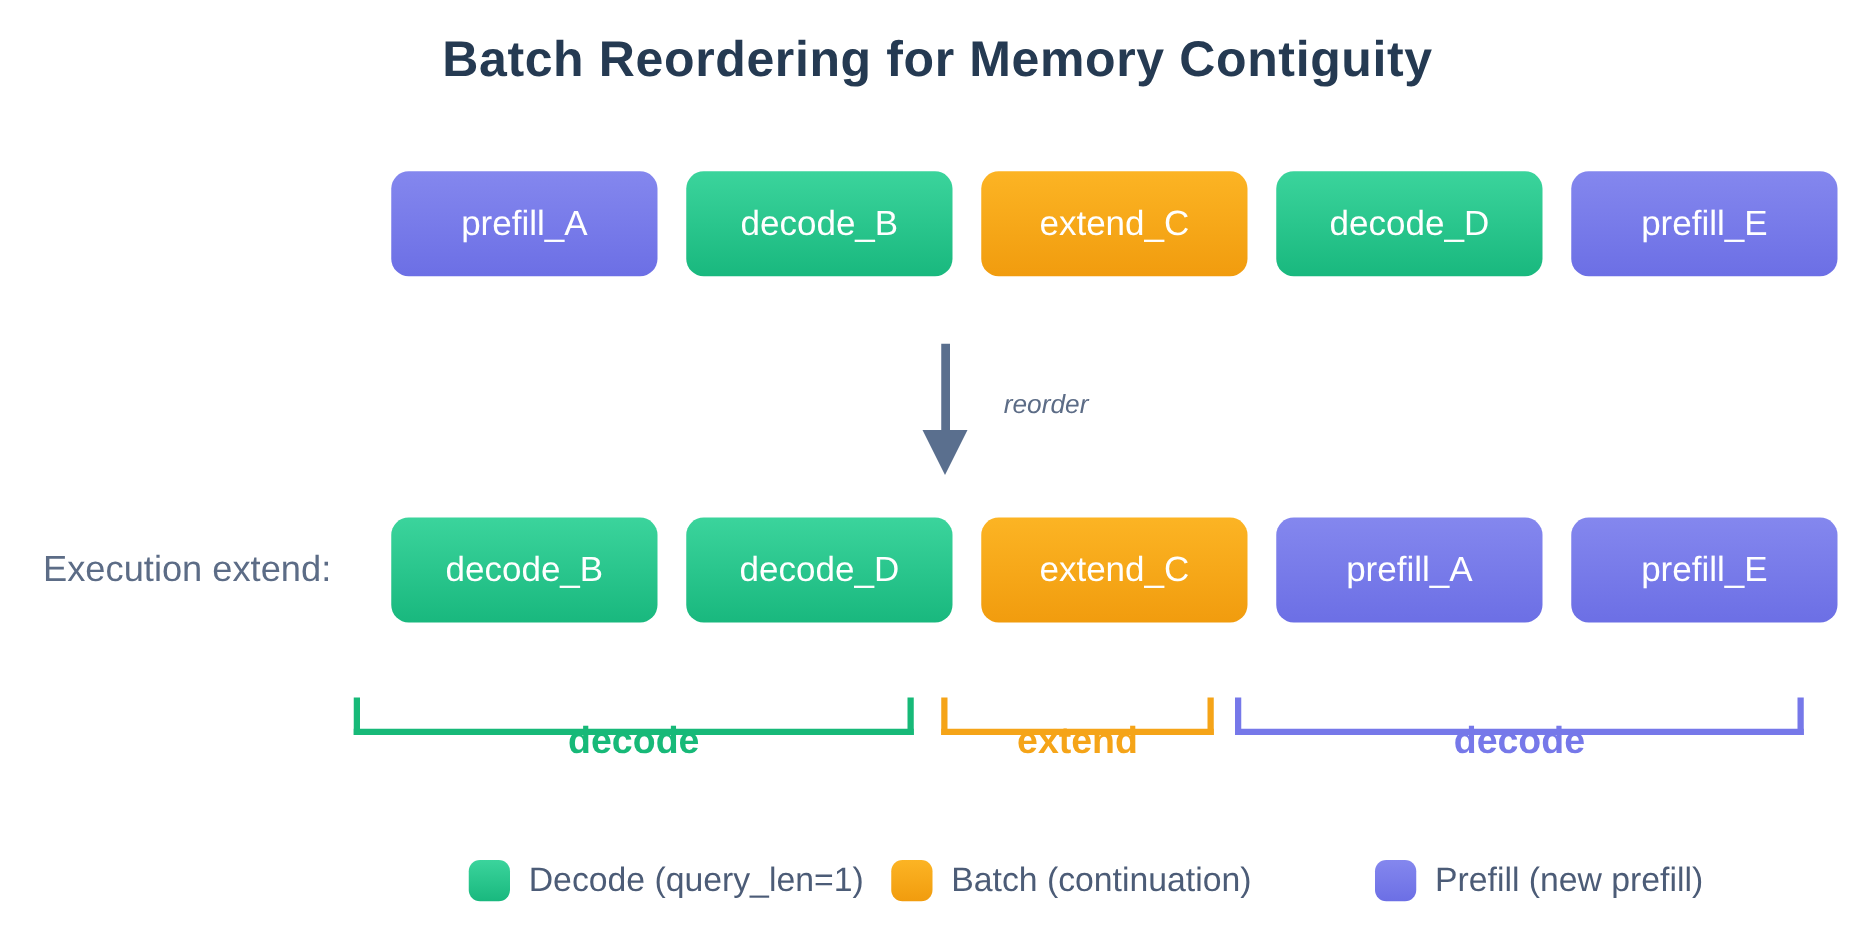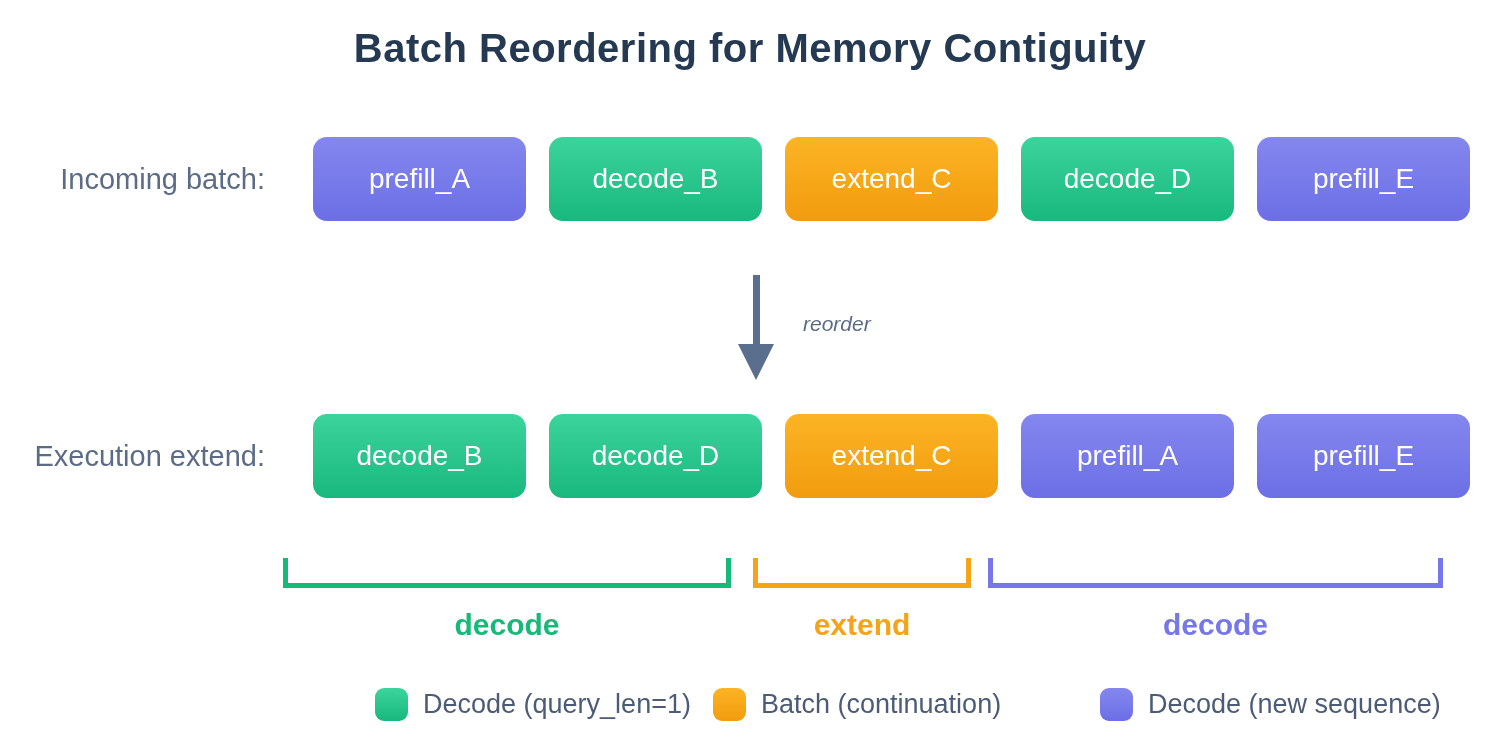--- a/index.html
+++ b/index.html
@@ -84,21 +84,21 @@
     border-left: 5px solid;
     border-right: 5px solid;
     border-bottom: 5px solid;
   }
   #bracket-decode  { left: 283px; width: 448px; border-color: var(--decode-accent, #17b978); }
   #bracket-extend  { left: 753px; width: 218px; border-color: var(--extend-accent, #f5a418); }
   #bracket-prefill { left: 988px; width: 455px; border-color: var(--prefill-accent, #7678e9); }
 
   .group-label {
     position: absolute;
-    top: 608px;
+    top: 576px;
     text-align: center;
     font-size: 30px;
     font-weight: 700;
   }
   #group-label-decode  { left: 283px; width: 448px; color: var(--decode-accent, #17b978); }
   #group-label-extend  { left: 753px; width: 218px; color: var(--extend-accent, #f5a418); }
   #group-label-prefill { left: 988px; width: 455px; color: var(--prefill-accent, #7678e9); }
 
   .legend-item {
     position: absolute;
@@ -121,21 +121,20 @@
   .swatch.extend  { background: linear-gradient(180deg, var(--extend-top, #fcb424), var(--extend-bottom, #f19c0e)); }
   .swatch.prefill { background: linear-gradient(180deg, var(--prefill-top, #8487ee), var(--prefill-bottom, #6c6fe5)); }
 </style>
 </head>
 <body>
 
 <div id="canvas">
 
   <h1 id="title">Batch Reordering for Memory Contiguity</h1>
 
-  <div class="row-label" id="incoming-label">Incoming batch:</div>
 
   <div class="boxes-row" id="incoming-row">
     <div class="box prefill">prefill_A</div>
     <div class="box decode">decode_B</div>
     <div class="box extend">extend_C</div>
     <div class="box decode">decode_D</div>
     <div class="box prefill">prefill_E</div>
   </div>
 
   <div id="arrow-shaft"></div>
@@ -163,16 +162,16 @@
   <div class="legend-item" id="legend-decode">
     <span class="swatch decode"></span>
     <span>Decode (query_len=1)</span>
   </div>
   <div class="legend-item" id="legend-extend">
     <span class="swatch extend"></span>
     <span>Batch (continuation)</span>
   </div>
   <div class="legend-item" id="legend-prefill">
     <span class="swatch prefill"></span>
-    <span>Decode (new sequence)</span>
+    <span>Prefill (new prefill)</span>
   </div>
 
 </div>
 
 </body></html>

